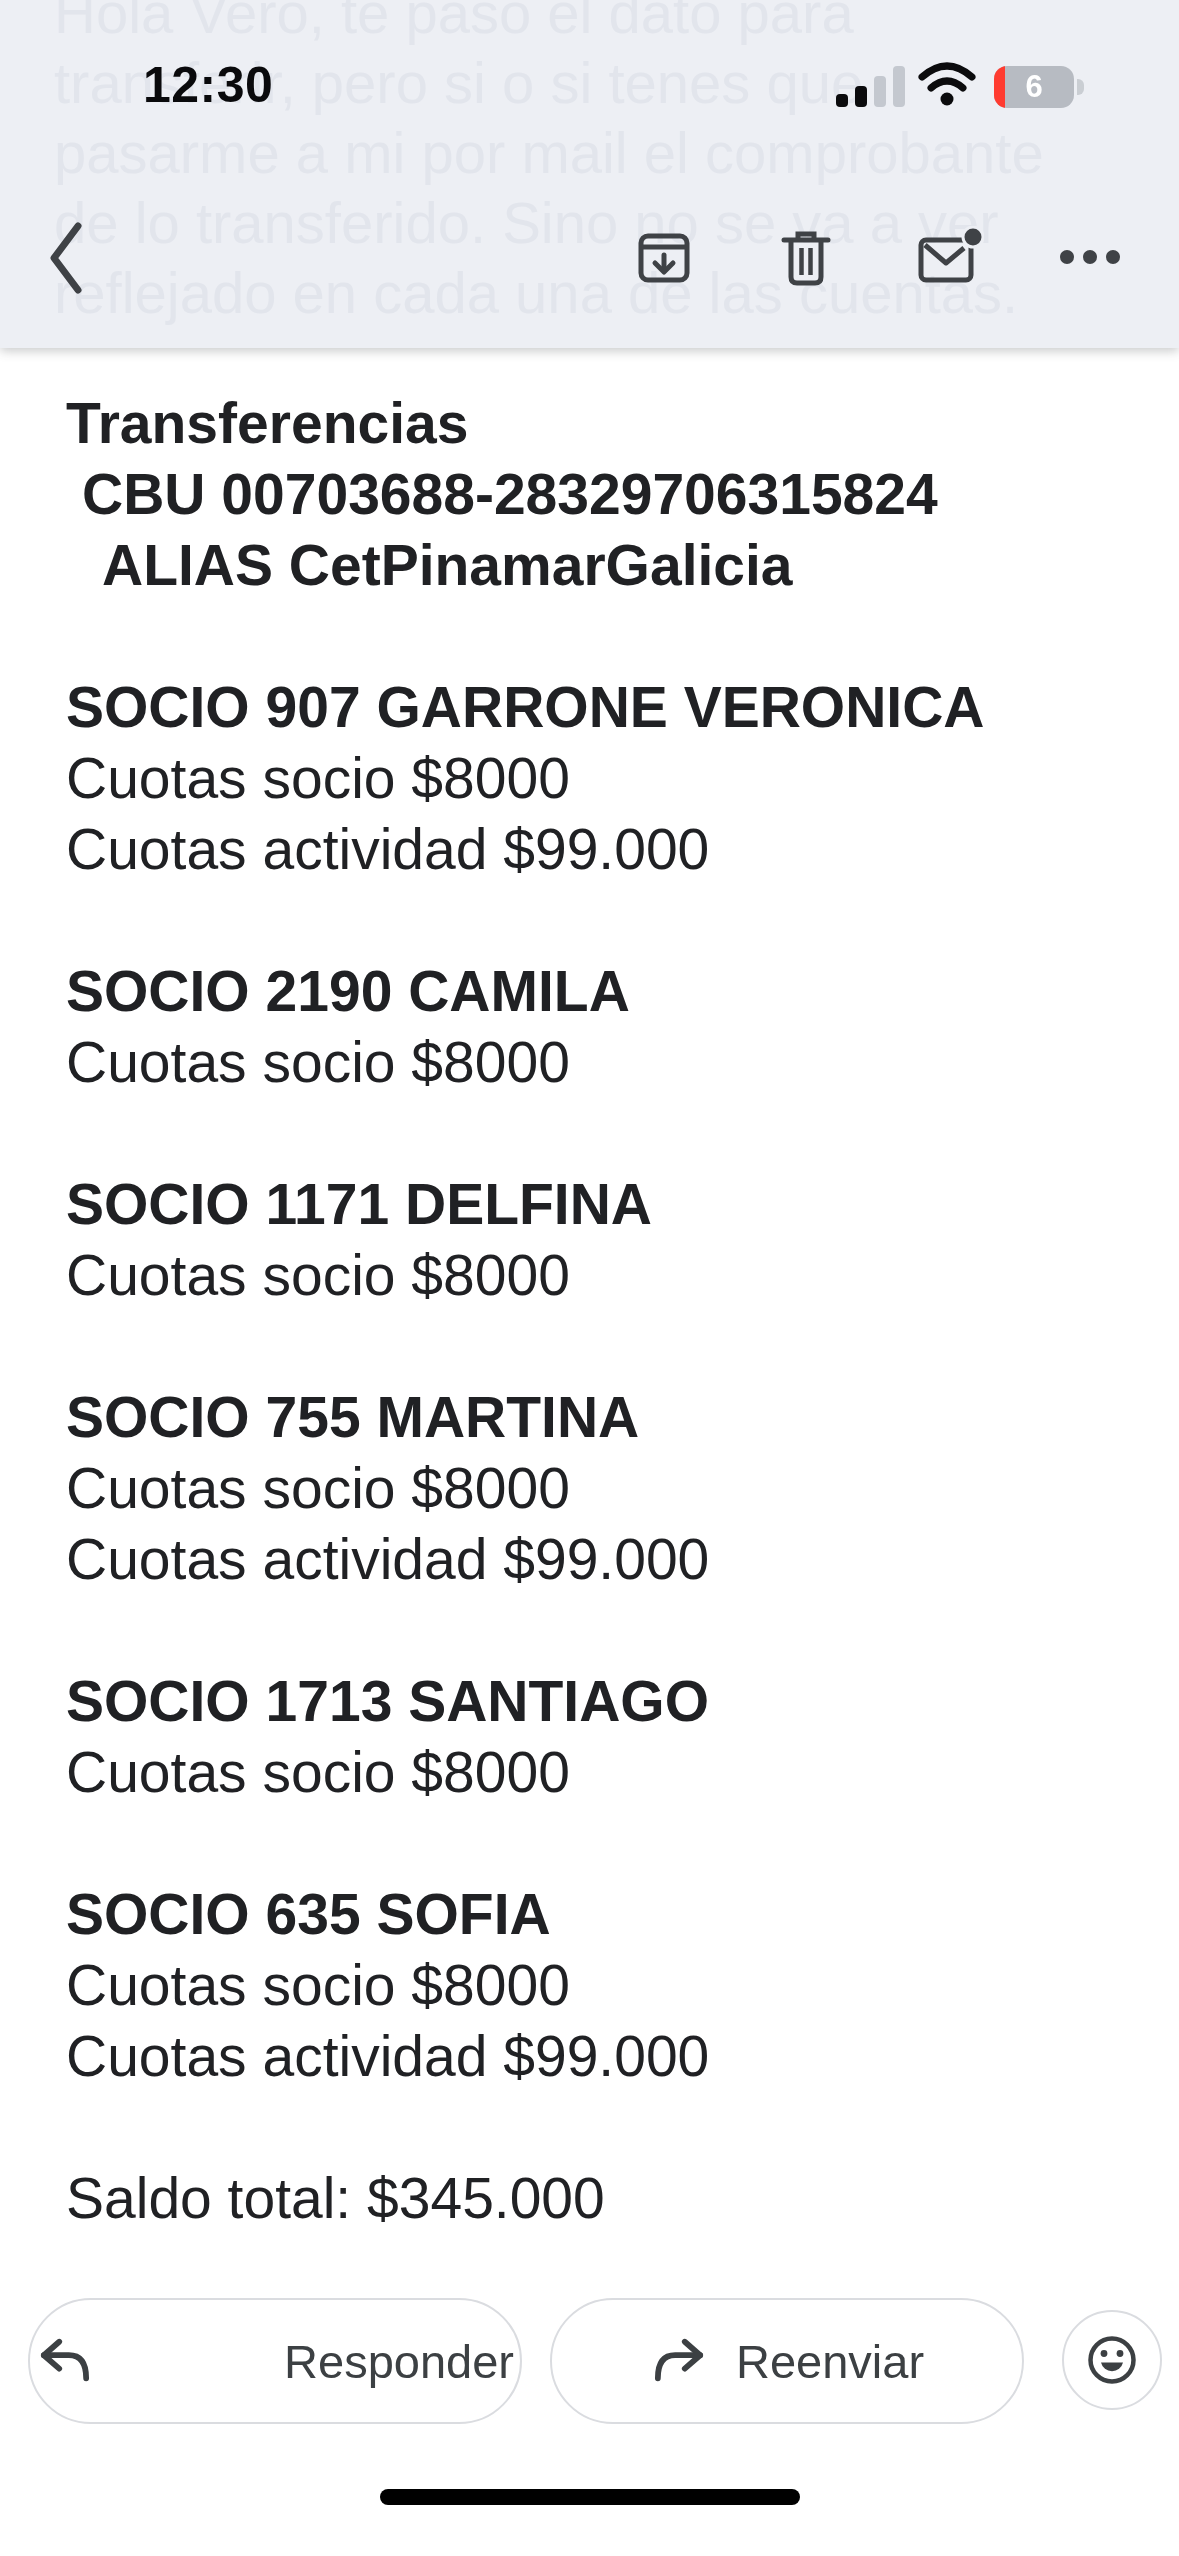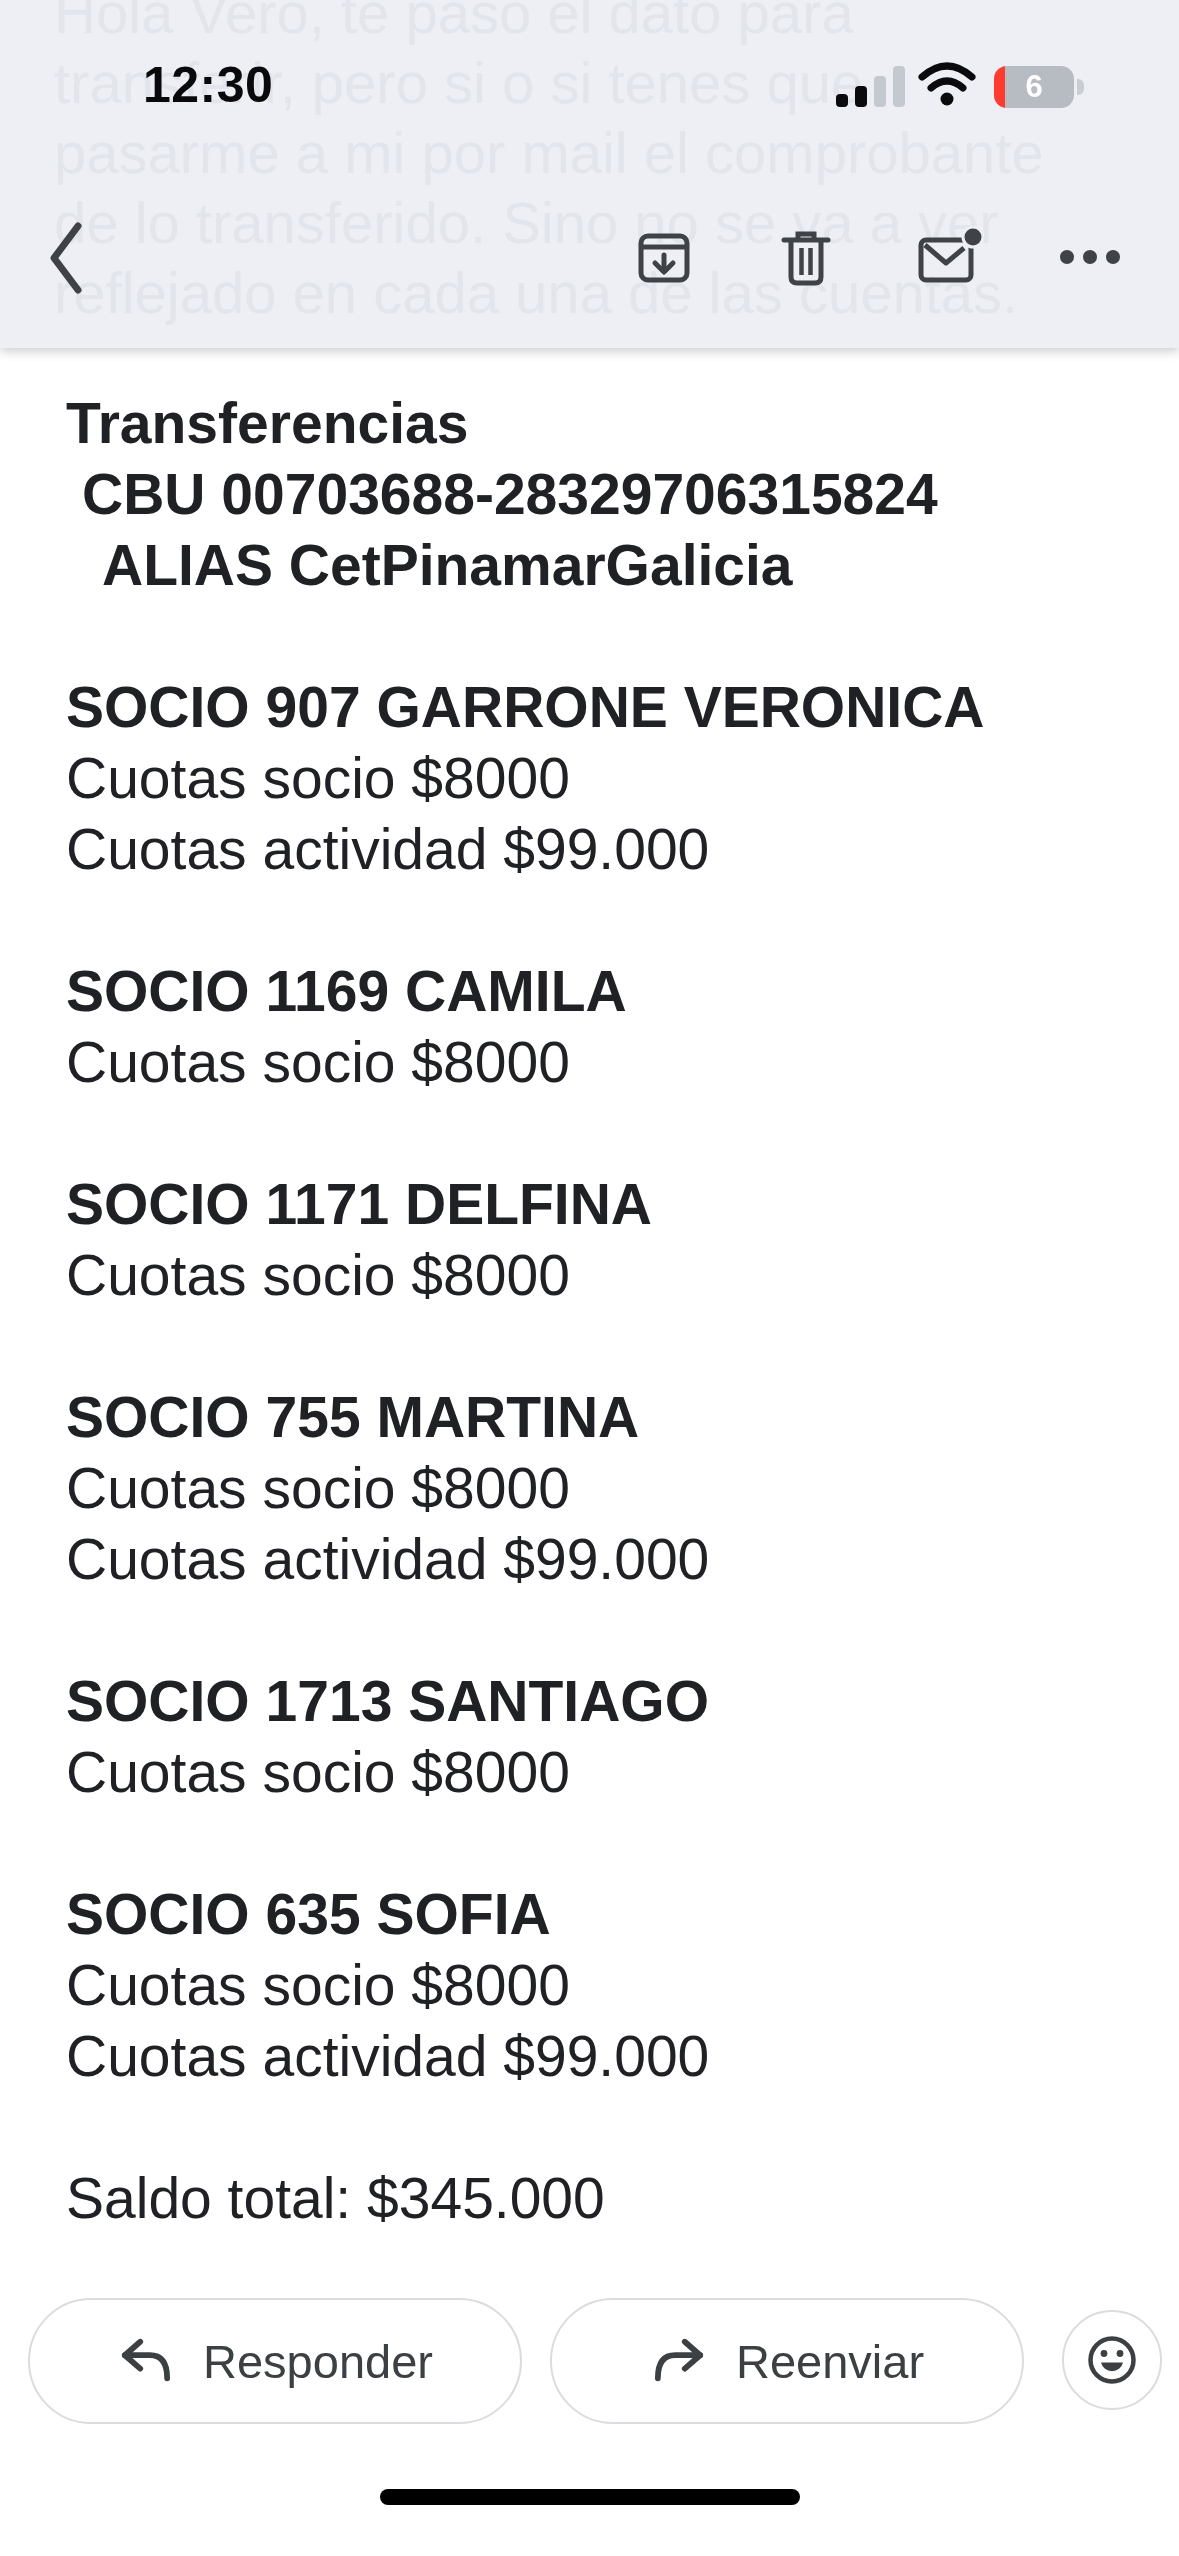--- a/index.html
+++ b/index.html
@@ -48,21 +48,21 @@
   .blank{height:71px;}
   
   .actions{position:absolute;left:0;top:2298px;width:1179px;height:130px;z-index:5;}
   .pill{
     position:absolute;top:0;height:126px;box-sizing:border-box;
     border:2.5px solid #dadce0;border-radius:63px;background:#fff;
     display:flex;align-items:center;justify-content:center;gap:28px;
     color:#3c4043;font-size:47px;font-weight:400;cursor:pointer;
     font-family:"Liberation Sans","DejaVu Sans",sans-serif;
   }
-  .pill-reply{left:28px;width:494px;}
+  .pill-reply{left:28px;width:494px;justify-content:space-between;}
   .pill-forward{left:550px;width:474px;}
   .emoji-btn{
     position:absolute;left:1062px;top:12px;width:100px;height:100px;box-sizing:border-box;
     border:2.5px solid #dadce0;border-radius:50%;background:#fff;cursor:pointer;
     display:flex;align-items:center;justify-content:center;padding:0;
   }
   .home-indicator{
     position:absolute;left:380px;top:2489px;width:420px;height:16px;
     border-radius:8px;background:#000;z-index:6;
   }
@@ -153,21 +153,21 @@
     <div class="blank"></div>
 
     <section>
       <div class="line b">SOCIO 907 GARRONE VERONICA</div>
       <div class="line">Cuotas socio $8000</div>
       <div class="line">Cuotas actividad $99.000</div>
     </section>
     <div class="blank"></div>
 
     <section>
-      <div class="line b">SOCIO 1169 CAMILA</div>
+      <div class="line b">SOCIO 2190 CAMILA</div>
       <div class="line">Cuotas socio $8000</div>
     </section>
     <div class="blank"></div>
 
     <section>
       <div class="line b">SOCIO 1171 DELFINA</div>
       <div class="line">Cuotas socio $8000</div>
     </section>
     <div class="blank"></div>
 

